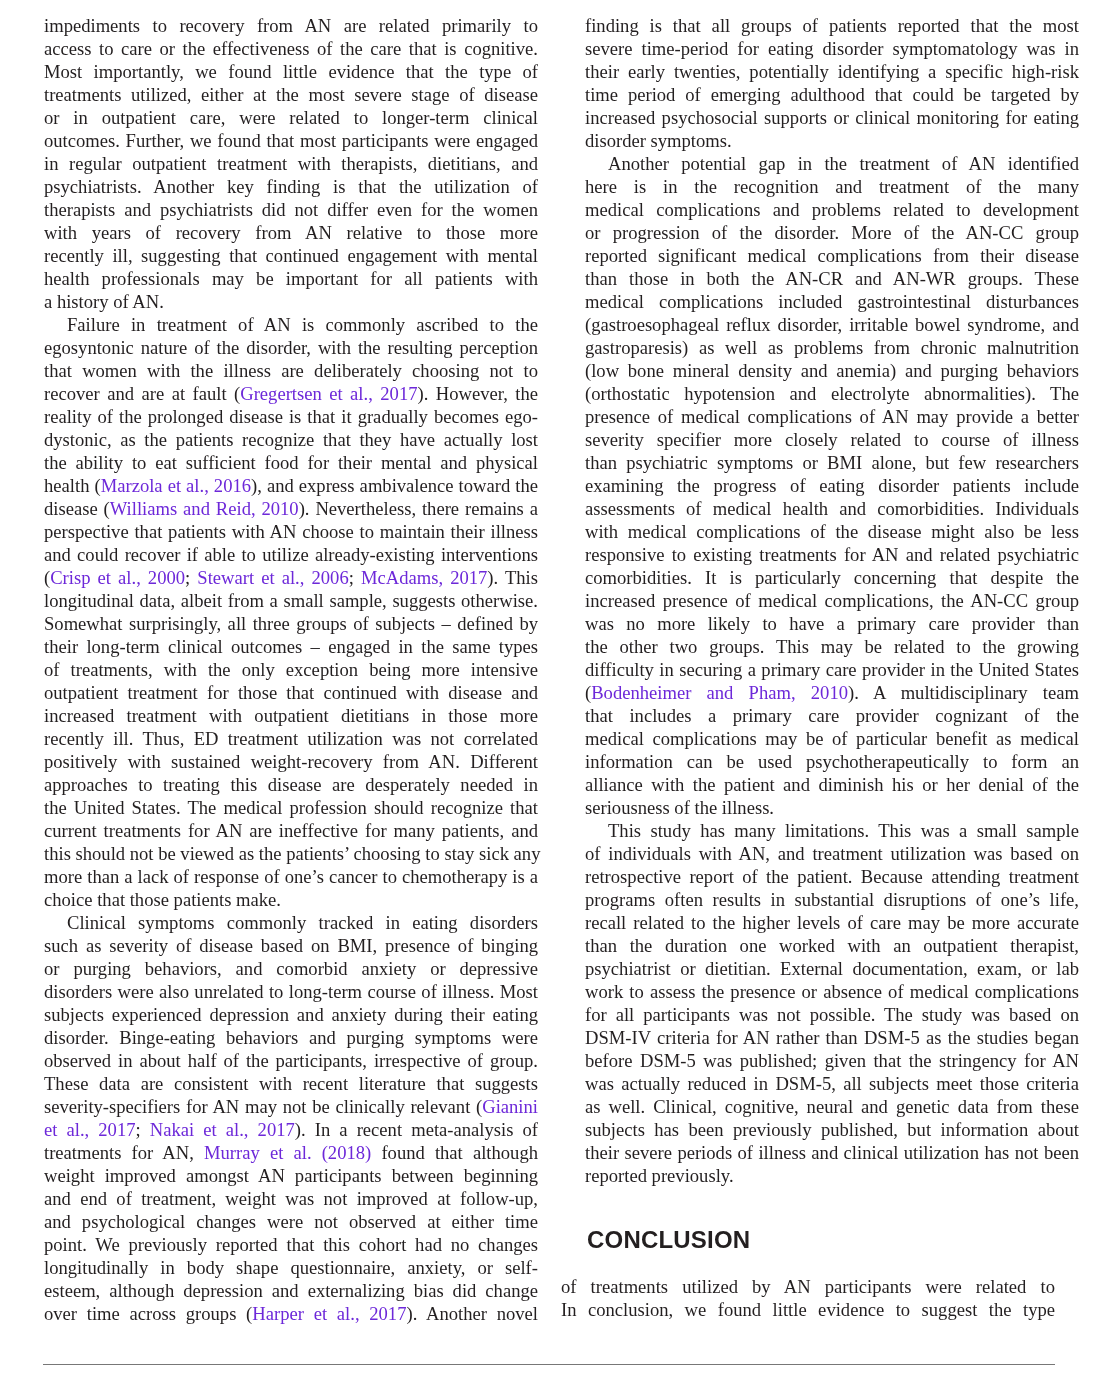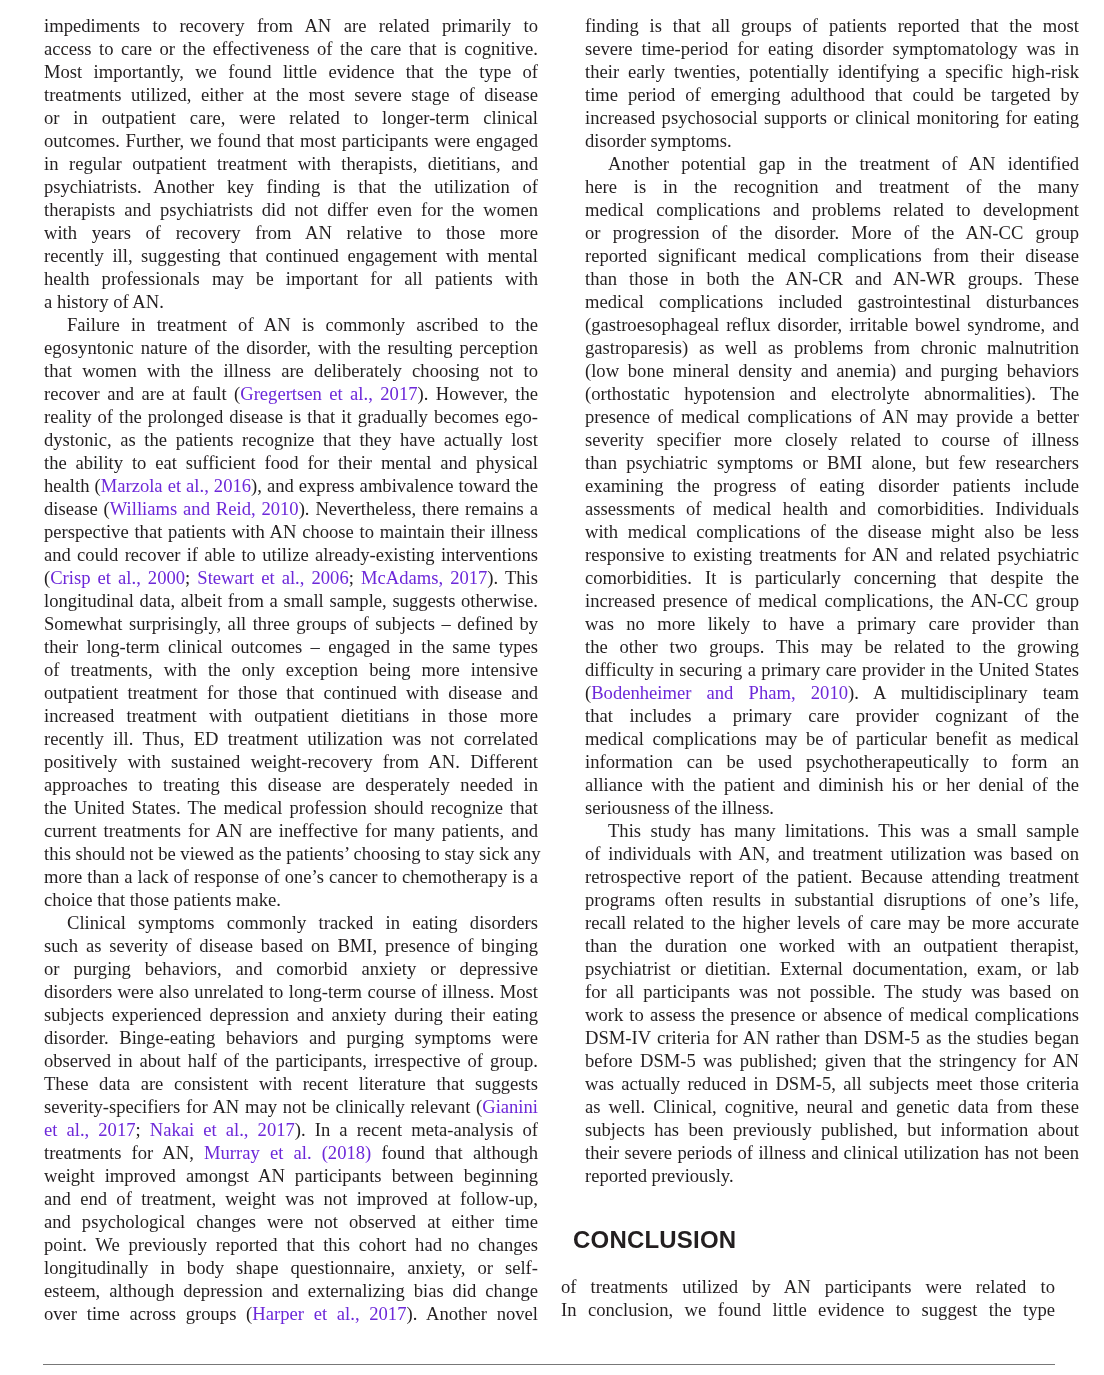--- a/index.html
+++ b/index.html
@@ -5,21 +5,21 @@
   html,body{margin:0;padding:0;background:#fff;}
   body{width:1104px;height:1375px;position:relative;overflow:hidden;
        font-family:"Liberation Serif","DejaVu Serif",serif;color:#231f20;}
   .col{position:absolute;top:14px;width:494px;font-size:18.6px;line-height:23px;}
   .col.left{left:44px;}
   .col.right{left:561px;margin-left:24px;}
   .ln{display:block;text-align:justify;text-align-last:justify;white-space:nowrap;height:23px;overflow:visible;}
   .ln.last{text-align-last:left;}
   .ln.ind{padding-left:23px;}
   .cite{color:#6d28d9;}
-  .heading{position:absolute;left:573px;top:1226px;font-family:"Liberation Sans","DejaVu Sans",sans-serif;
+  .heading{position:absolute;left:587px;top:1226px;font-family:"Liberation Sans","DejaVu Sans",sans-serif;
            font-weight:bold;font-size:24px;letter-spacing:0.2px;color:#231f20;}
   .concl{position:absolute;left:561px;top:1275px;width:494px;font-size:18.6px;line-height:23px;}
   .rule{position:absolute;left:43px;top:1364px;width:1012px;height:1px;background:#777;}
 </style>
 </head>
 <body>
 
 <div class="col left" id="left-col">
     <span class="ln">impediments to recovery from AN are related primarily to</span>
     <span class="ln">access to care or the effectiveness of the care that is cognitive.</span>
@@ -115,22 +115,22 @@
     <span class="ln">information can be used psychotherapeutically to form an</span>
     <span class="ln">alliance with the patient and diminish his or her denial of the</span>
     <span class="ln last">seriousness of the illness.</span>
     <span class="ln ind">This study has many limitations. This was a small sample</span>
     <span class="ln">of individuals with AN, and treatment utilization was based on</span>
     <span class="ln">retrospective report of the patient. Because attending treatment</span>
     <span class="ln">programs often results in substantial disruptions of one’s life,</span>
     <span class="ln">recall related to the higher levels of care may be more accurate</span>
     <span class="ln">than the duration one worked with an outpatient therapist,</span>
     <span class="ln">psychiatrist or dietitian. External documentation, exam, or lab</span>
+    <span class="ln">work to assess the presence or absence of medical complications</span>
     <span class="ln">for all participants was not possible. The study was based on</span>
-    <span class="ln">work to assess the presence or absence of medical complications</span>
     <span class="ln">DSM-IV criteria for AN rather than DSM-5 as the studies began</span>
     <span class="ln">before DSM-5 was published; given that the stringency for AN</span>
     <span class="ln">was actually reduced in DSM-5, all subjects meet those criteria</span>
     <span class="ln">as well. Clinical, cognitive, neural and genetic data from these</span>
     <span class="ln">subjects has been previously published, but information about</span>
     <span class="ln">their severe periods of illness and clinical utilization has not been</span>
     <span class="ln last">reported previously.</span>
   </div>
 <div class="heading">CONCLUSION</div>
 <div class="concl" id="concl-col">

